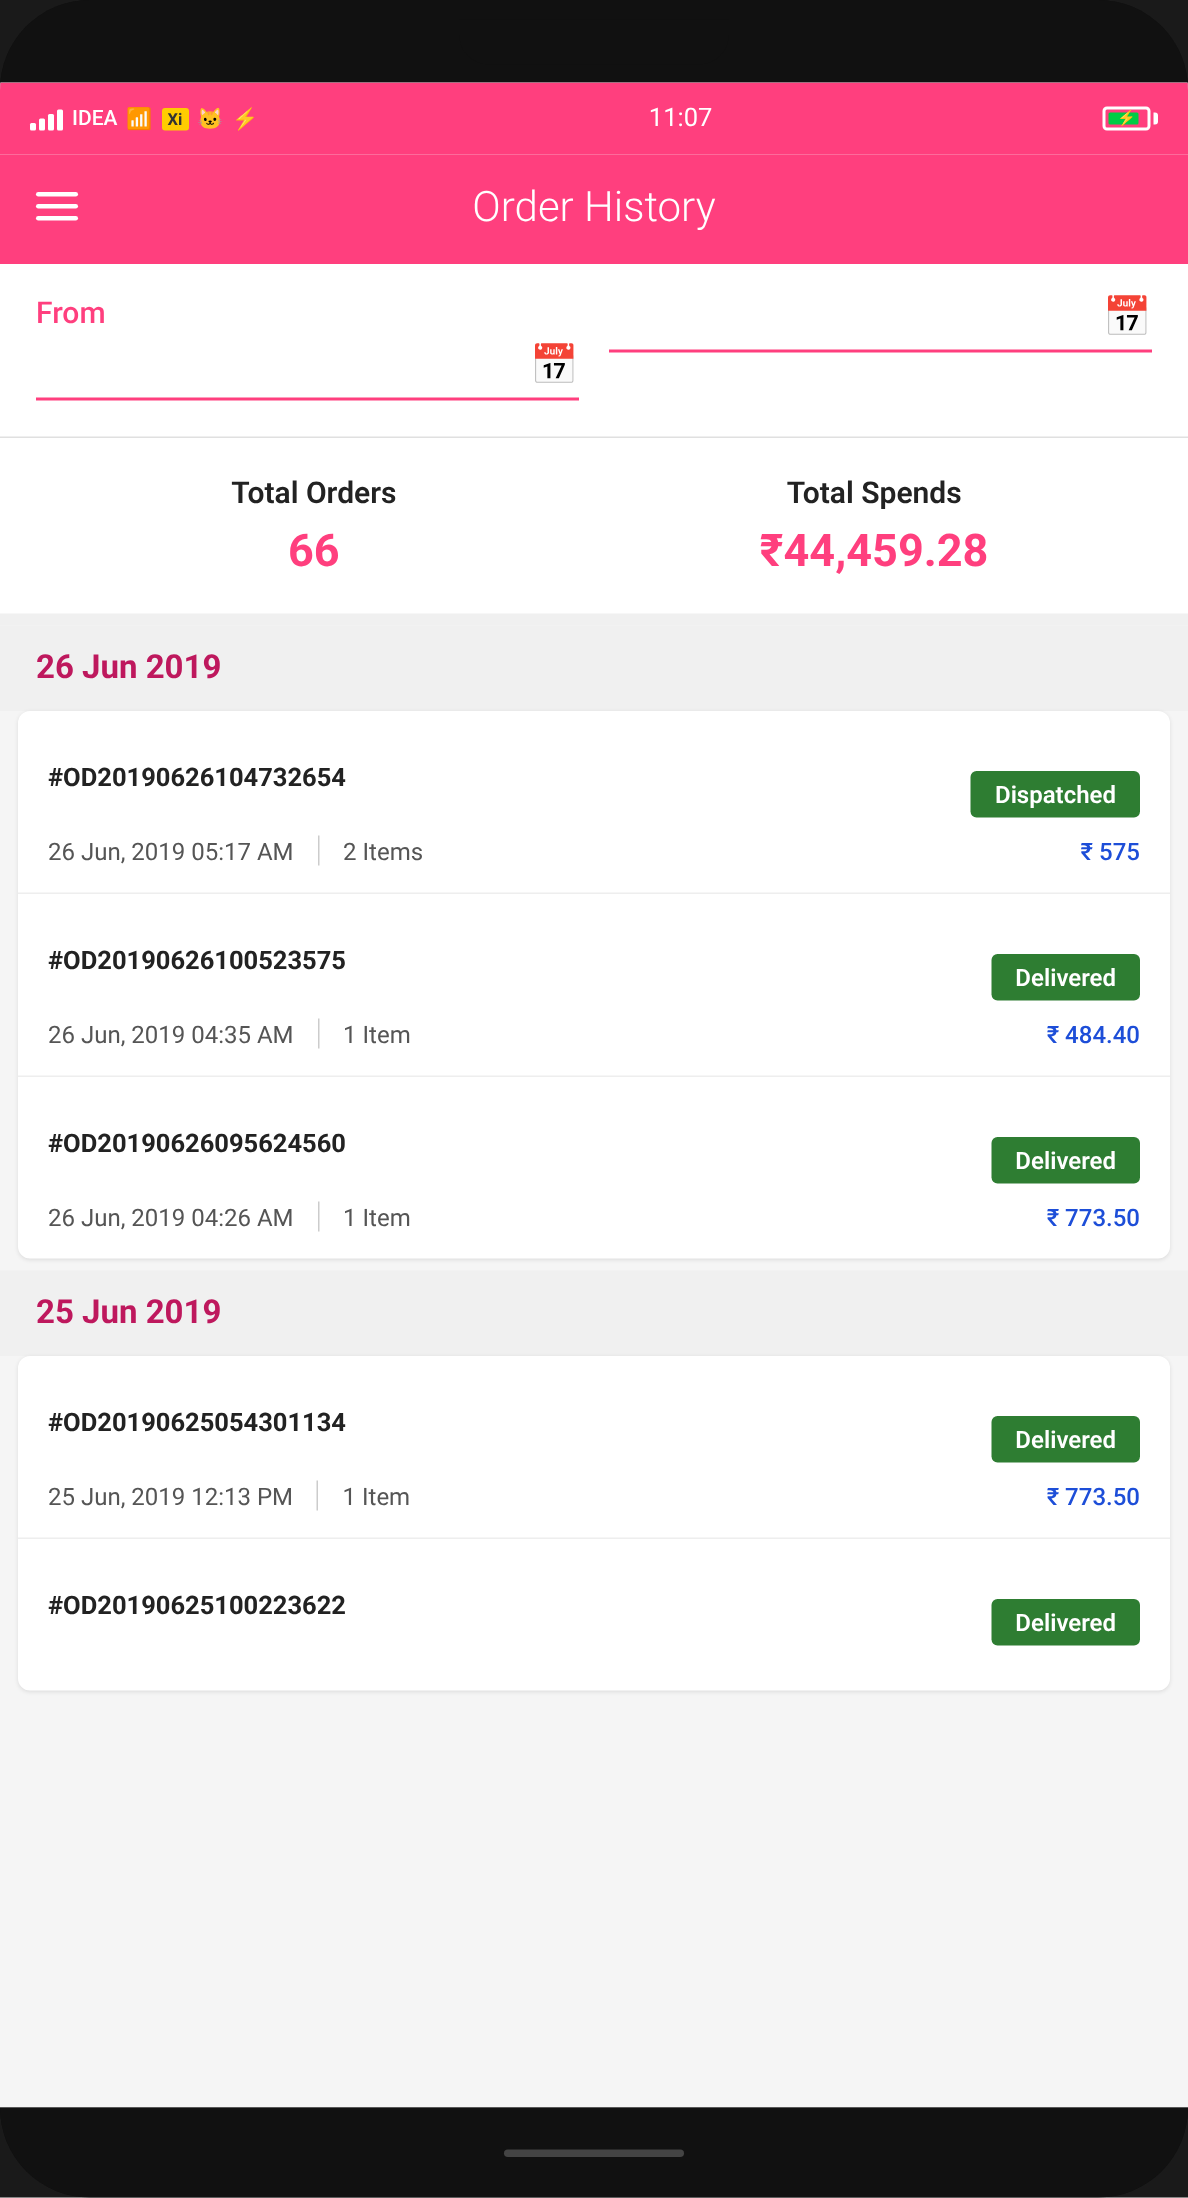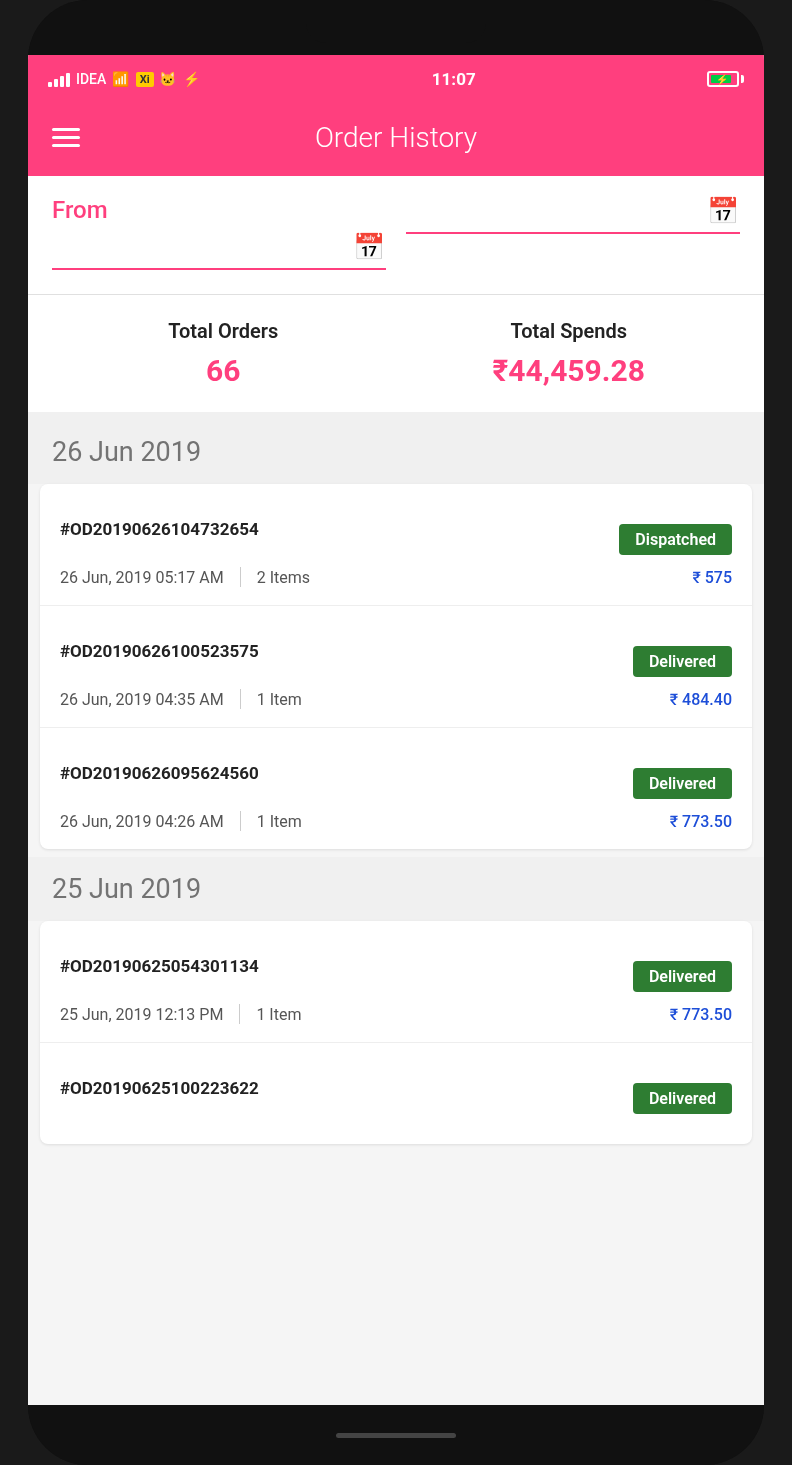--- a/index.html
+++ b/index.html
@@ -8,21 +8,21 @@
     body {
       background: #1a1a1a;
       display: flex;
       justify-content: center;
       align-items: center;
       min-height: 100vh;
       font-family: -apple-system, BlinkMacSystemFont, 'Segoe UI', Roboto, sans-serif;
     }
 
     .phone-shell {
-      width: 736px;
+      width: 792px;
       height: 1465px;
       background: #111;
       border-radius: 60px;
       position: relative;
       overflow: hidden;
       display: flex;
       flex-direction: column;
     }
 
     .phone-top-bar {
@@ -77,21 +77,21 @@
 
     .signal-bar {
       background: white;
       width: 4px;
       border-radius: 1px;
     }
 
     .status-time {
       color: white;
       font-size: 17px;
-      font-weight: 700;
+      font-weight: 400;
     }
 
     .status-right {
       display: flex;
       align-items: center;
       gap: 6px;
     }
 
     .battery-icon {
       display: flex;
@@ -183,21 +183,21 @@
 
     .date-input-group {
       flex: 1;
       display: flex;
       flex-direction: column;
       gap: 8px;
     }
 
     .date-label {
       color: #ff3f7e;
-      font-size: 24px;
+      font-size: 20px;
       font-weight: 500;
     }
 
     .date-input-row {
       display: flex;
       align-items: center;
       border-bottom: 2px solid #ff3f7e;
       padding-bottom: 6px;
       gap: 8px;
     }
@@ -245,23 +245,23 @@
     }
 
     
     .orders-list {
       padding: 0;
     }
 
     .date-group-header {
       background: #f0f0f0;
       padding: 16px 24px;
-      font-size: 27px;
-      color: #737373;
-      font-weight: 400;
+      font-size: 22px;
+      color: #be185d;
+      font-weight: 700;
     }
 
     .order-top-row {
       display: flex;
       align-items: center;
       justify-content: space-between;
       margin-bottom: 12px;
     }
 
     .order-id {

